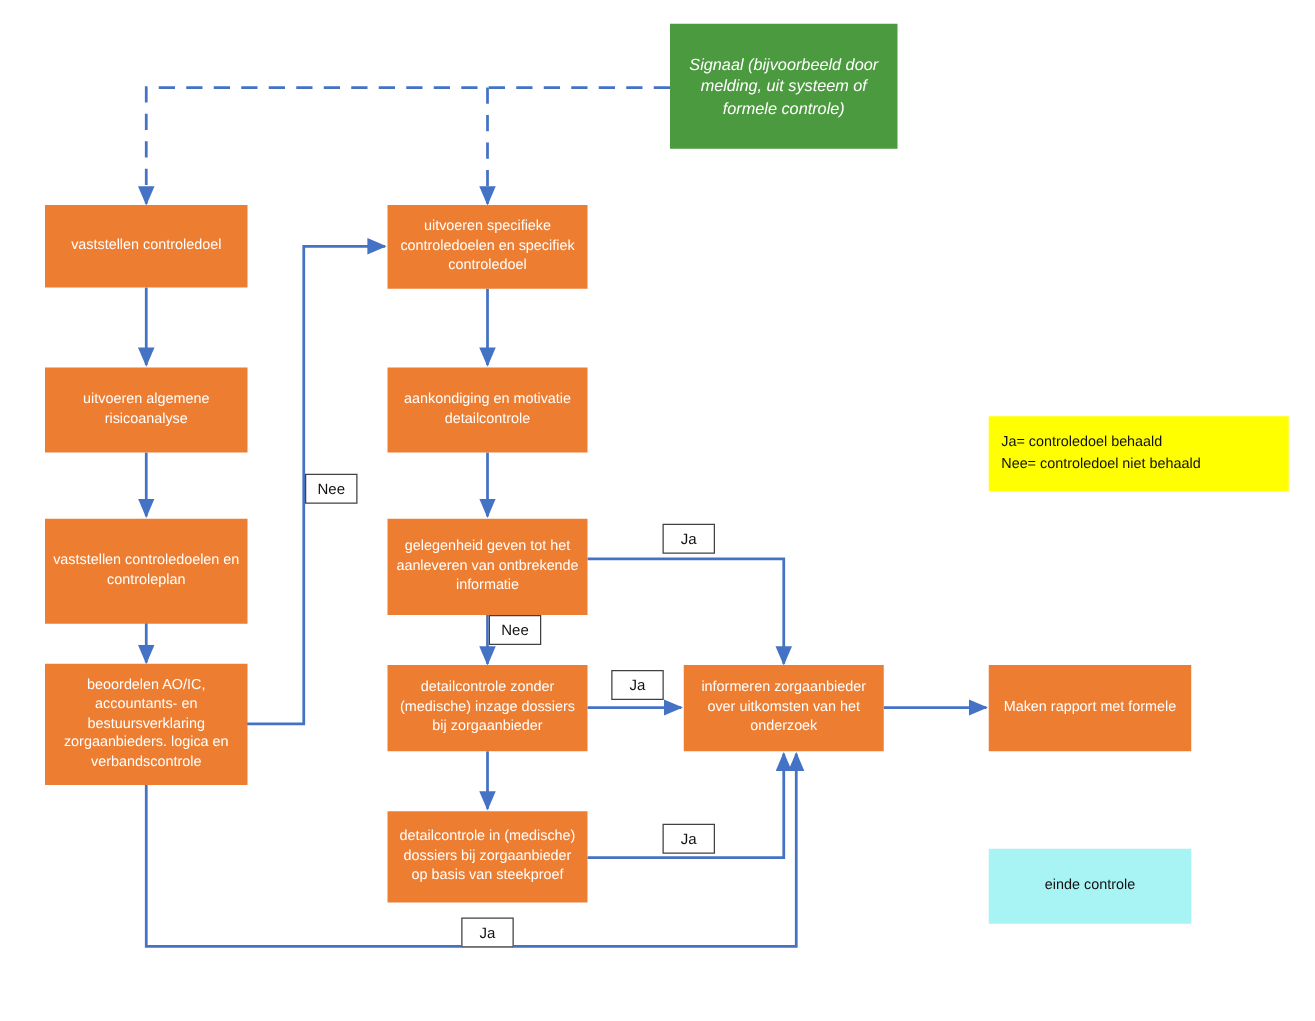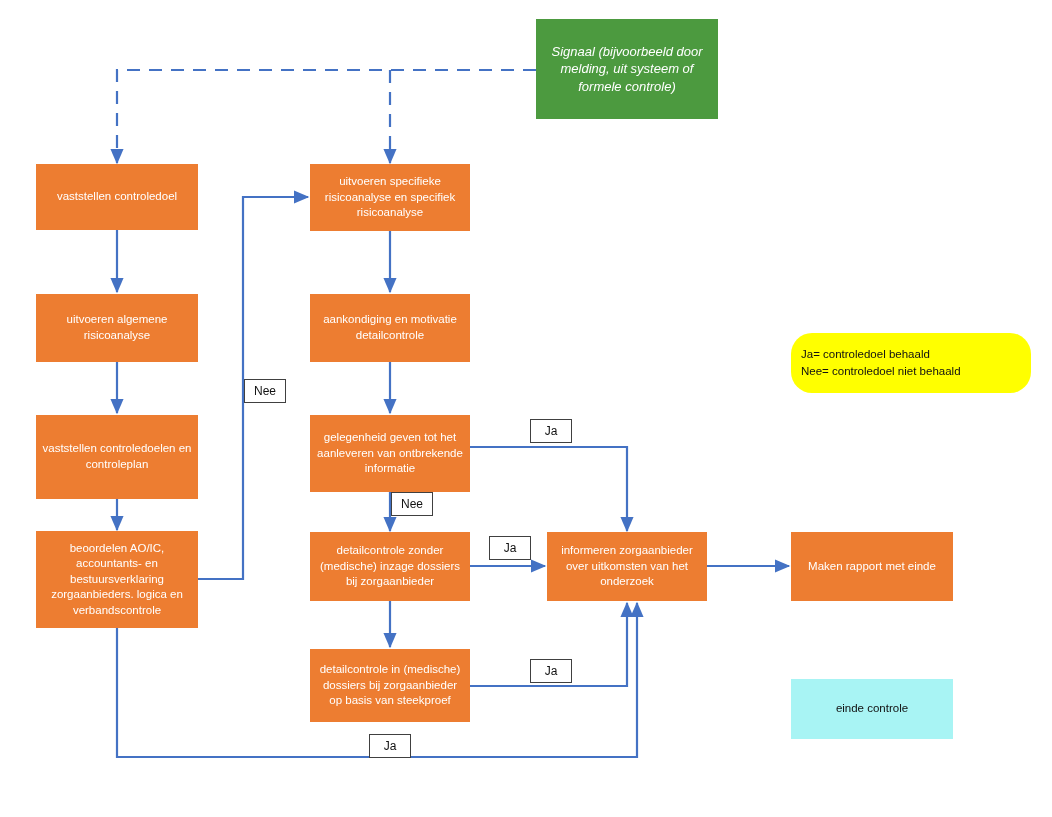--- a/index.html
+++ b/index.html
@@ -122,21 +122,21 @@
 
   <div class="node orange" style="left:36px; top:415px; width:162px; height:84px;">
     <span>vaststellen controledoelen en controleplan</span>
   </div>
 
   <div class="node orange" style="left:36px; top:531px; width:162px; height:97px;">
     <span>beoordelen AO/IC, accountants- en bestuursverklaring zorgaanbieders. logica en verbandscontrole</span>
   </div>
 
   <div class="node orange" style="left:310px; top:164px; width:160px; height:67px;">
-    <span>uitvoeren specifieke risicoanalyse en specifiek risicoanalyse</span>
+    <span>uitvoeren specifieke controledoelen en specifiek controledoel</span>
   </div>
 
   <div class="node orange" style="left:310px; top:294px; width:160px; height:68px;">
     <span>aankondiging en motivatie detailcontrole</span>
   </div>
 
   <div class="node orange" style="left:310px; top:415px; width:160px; height:77px;">
     <span>gelegenheid geven tot het aanleveren van ontbrekende informatie</span>
   </div>
 
@@ -146,28 +146,28 @@
 
   <div class="node orange" style="left:310px; top:649px; width:160px; height:73px;">
     <span>detailcontrole in (medische) dossiers bij zorgaanbieder op basis van steekproef</span>
   </div>
 
   <div class="node orange" style="left:547px; top:532px; width:160px; height:69px;">
     <span>informeren zorgaanbieder over uitkomsten van het onderzoek</span>
   </div>
 
   <div class="node orange" style="left:791px; top:532px; width:162px; height:69px;">
-    <span>Maken rapport met einde</span>
+    <span>Maken rapport met formele</span>
   </div>
 
   <div class="node cyan" style="left:791px; top:679px; width:162px; height:60px;">
     <span>einde controle</span>
   </div>
 
-  <div class="node yellow" style="left:791px; top:333px; width:240px; height:60px;border-radius:21px;">
+  <div class="node yellow" style="left:791px; top:333px; width:240px; height:60px;">
     <div>
       <div>Ja= controledoel behaald</div>
       <div>Nee= controledoel niet behaald</div>
     </div>
   </div>
 
   <div class="label" style="left:244px; top:379px; width:42px; height:24px;">
     <span>Nee</span>
   </div>
 

